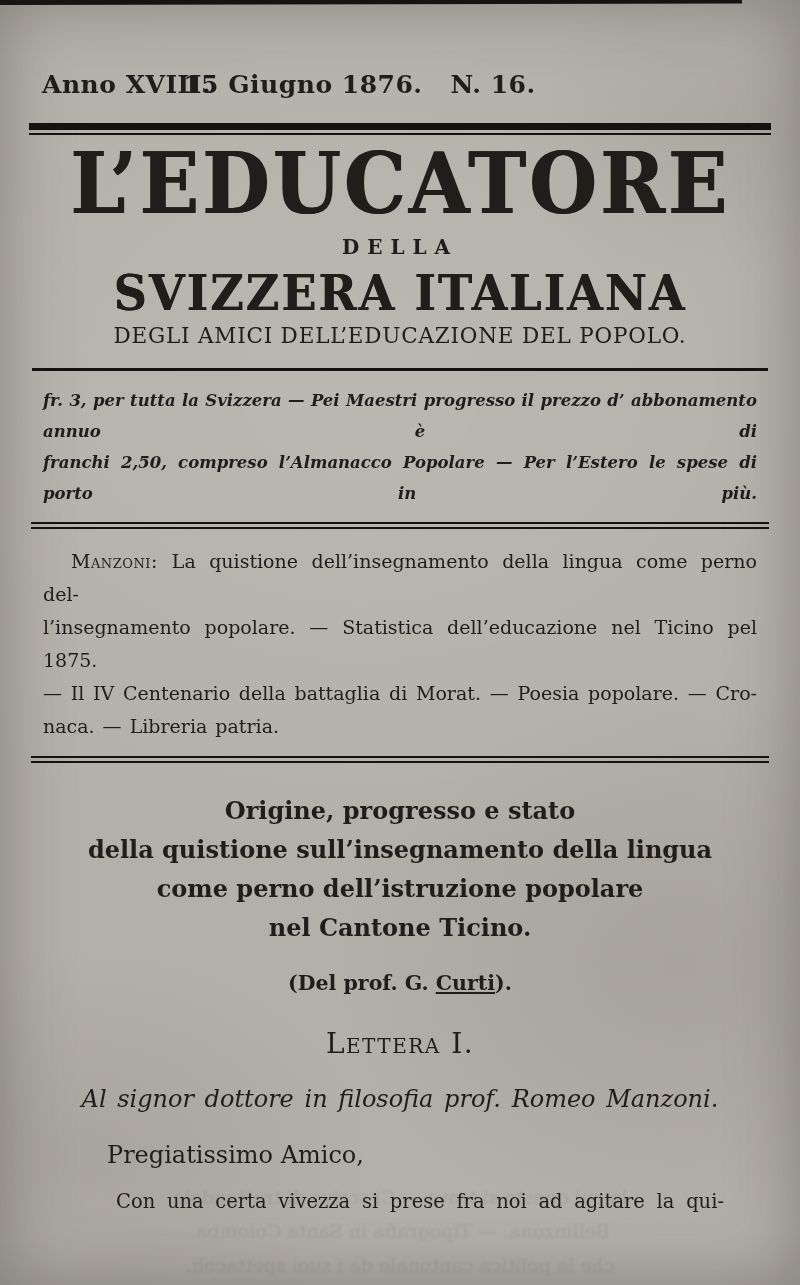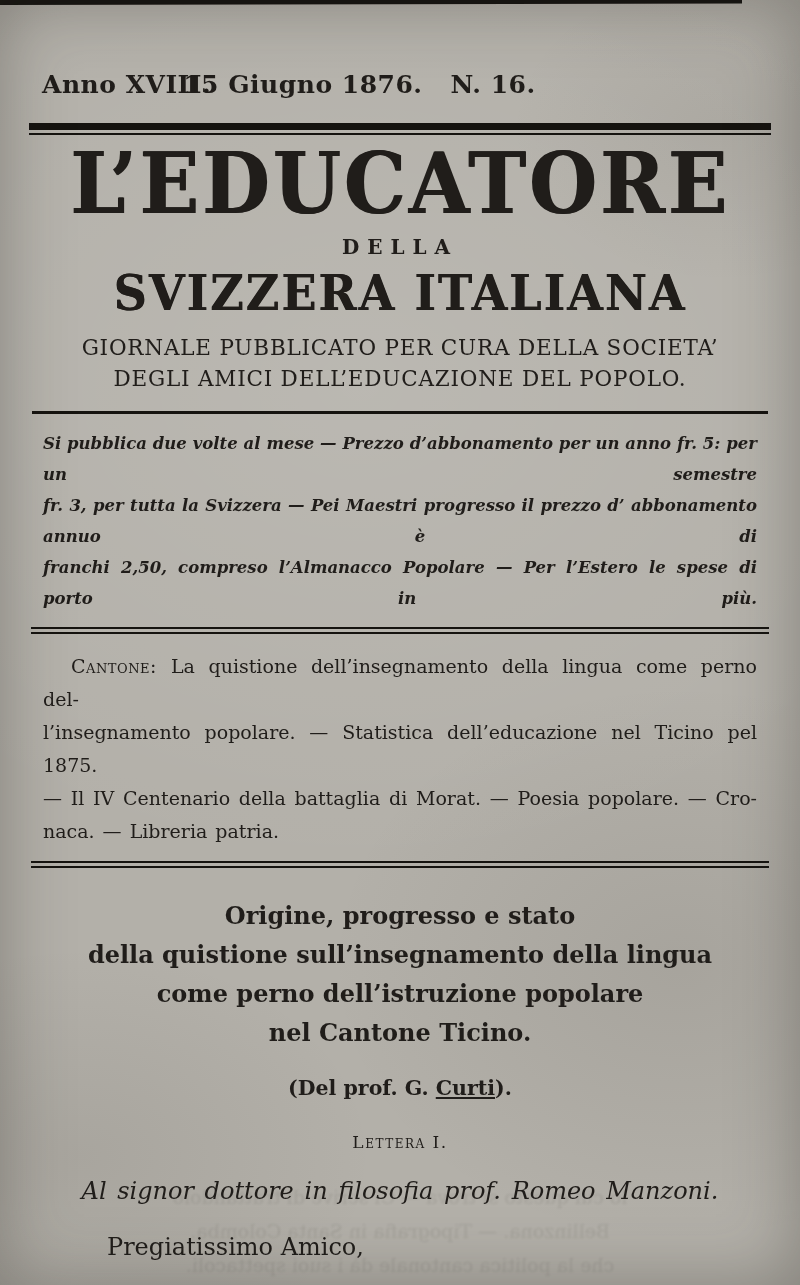--- a/index.html
+++ b/index.html
@@ -111,21 +111,21 @@
     width: 720px; margin: 28px auto 0 auto;
     font-size: 24px; font-weight: bold;
     line-height: 39px;
   }
   .byline {
     margin-top: 24px; text-align: center;
     font-size: 20.5px; font-weight: bold;
   }
   .letter-heading {
     margin-top: 32px; text-align: center;
-    font-size: 17px; font-variant: small-caps;
+    font-size: 28px; font-variant: small-caps;
     letter-spacing: 1.5px;
   }
   .dedication {
     margin-top: 25px; text-align: center;
     font-size: 24px; font-style: italic;
     word-spacing: 3px;
   }
   .salutation {
     width: 648px; margin: 28px auto 4px auto;
     padding-left: 62px;
@@ -166,38 +166,36 @@
   </div>
 
   <div class="rule-heavy-wrap">
     <div class="rule r1"></div>
     <div class="rule r2"></div>
   </div>
 
   <h1 class="masthead-title">L’EDUCATORE</h1>
   <div class="masthead-della">DELLA</div>
   <h2 class="masthead-subtitle">SVIZZERA ITALIANA</h2>
-  <div class="publisher l1">GIORNALE PUBBLICATO PER CURA DELLA SOCIETA’</div>
   <div class="publisher l2">DEGLI AMICI DELL’EDUCAZIONE DEL POPOLO.</div>
 
   <div class="rule rule-med"></div>
 
   <div class="subscription just">
-      <div class="ln"><span>Si pubblica due volte al mese — Prezzo d’abbonamento per un anno fr. 5: per un semestre</span></div>
       <div class="ln"><span>fr. 3, per tutta la Svizzera — Pei Maestri progresso il prezzo d’ abbonamento annuo è di</span></div>
       <div class="ln"><span>franchi 2,50, compreso l’Almanacco Popolare — Per l’Estero le spese di porto in più.</span></div>
     </div>
 
   <div class="rule-dbl-wrap">
     <div class="rule r1"></div>
     <div class="rule r2"></div>
   </div>
 
   <div class="sommario just">
-      <div class="ln indent"><span class="sc">Cantone: </span><span>La quistione dell’insegnamento della lingua come perno del-</span></div>
+      <div class="ln indent"><span class="sc">Manzoni: </span><span>La quistione dell’insegnamento della lingua come perno del-</span></div>
       <div class="ln"><span>l’insegnamento popolare. — Statistica dell’educazione nel Ticino pel 1875.</span></div>
       <div class="ln"><span>— Il IV Centenario della battaglia di Morat. — Poesia popolare. — Cro-</span></div>
       <div class="ln last"><span>naca. — Libreria patria.</span></div>
     </div>
 
   <div class="rule-dbl-wrap">
     <div class="rule r1"></div>
     <div class="rule r2"></div>
   </div>
 

